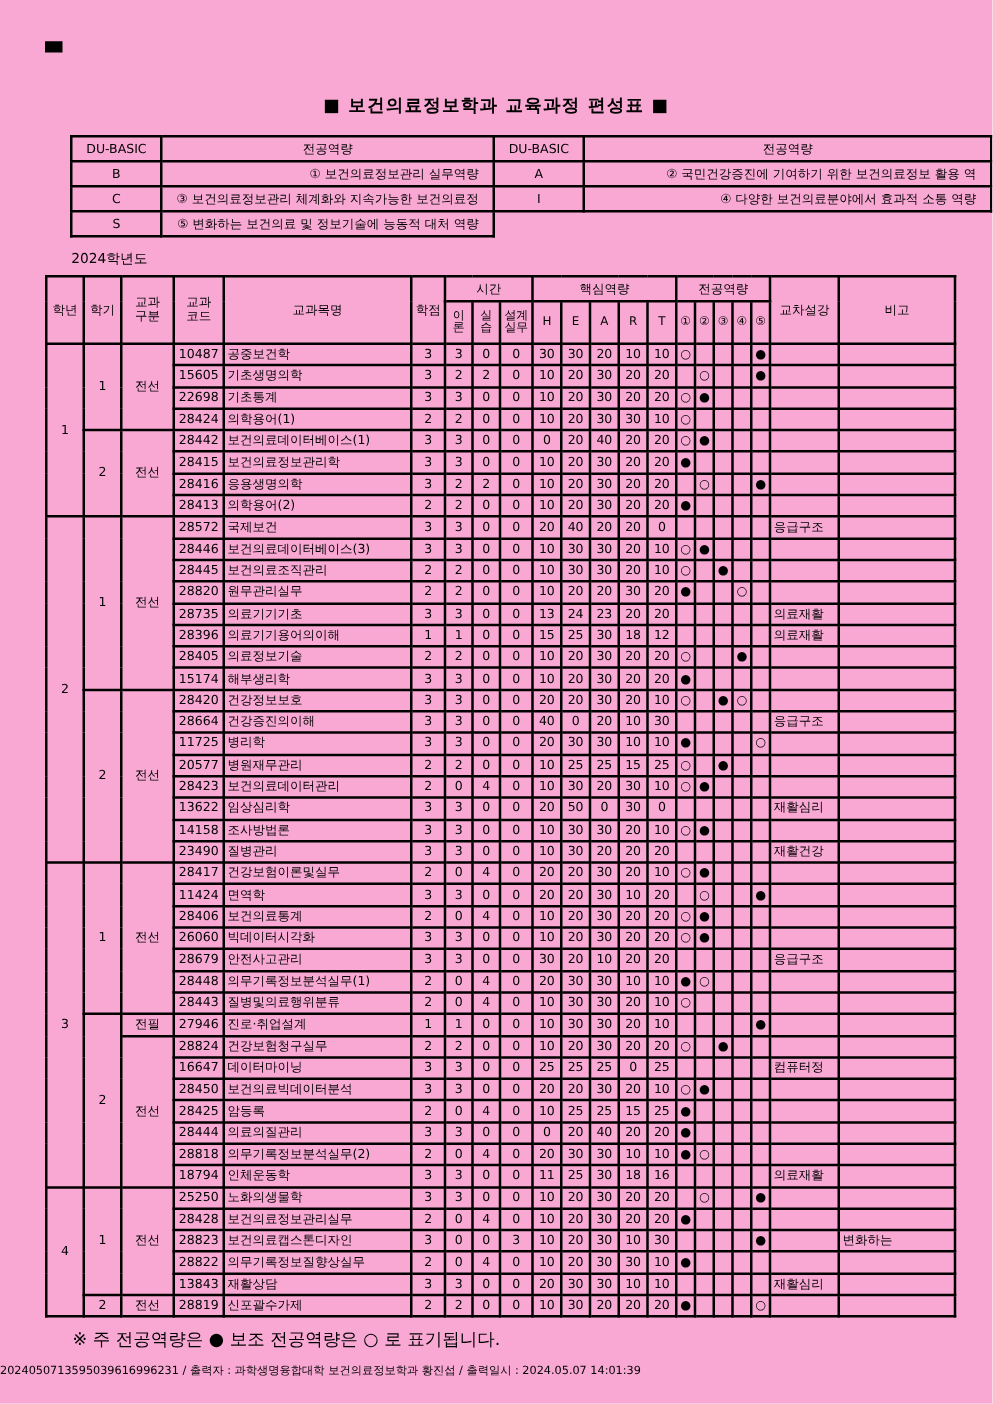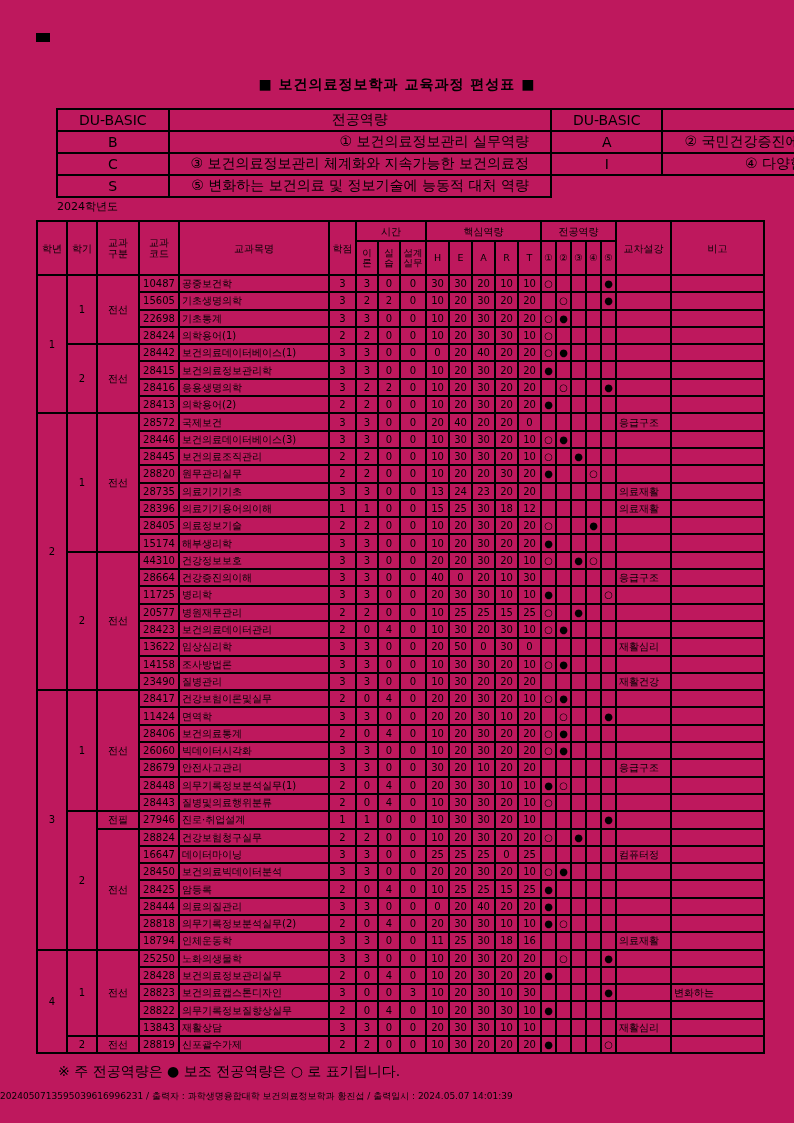--- a/index.html
+++ b/index.html
@@ -1,24 +1,24 @@
 <!DOCTYPE html>
 <html><head>
 <meta charset="utf-8">
 <style>
   html,body{margin:0;padding:0;background:#fff;}
-  .page{position:relative;width:794px;height:1123px;background:#be185d;overflow:hidden;
+  .page{position:relative;width:794px;height:1123px;background:#f9a8d4;overflow:hidden;
         font-family:"DejaVu Sans","Liberation Sans",sans-serif;color:#000;}
   .corner-mark{position:absolute;left:36px;top:33px;width:14px;height:9px;background:#000;}
   .title{position:absolute;top:76px;left:0;width:100%;text-align:center;
          font-size:14px;font-weight:bold;letter-spacing:1px;}
   table{border-collapse:collapse;table-layout:fixed;}
   
   .comp{position:absolute;left:56px;top:108px;}
-  .comp th,.comp td{border:2px solid #000;font-size:14px;height:16px;padding:1px 21px;
+  .comp th,.comp td{border:2px solid #000;font-size:10px;height:16px;padding:1px 11px;
                     font-weight:normal;overflow:hidden;white-space:nowrap;}
   .comp th{text-align:center;}
   .comp td.key{text-align:center;}
   .comp td.desc{text-align:right;}
   .comp td.blank{border:none;}
   .year-label{position:absolute;left:57px;top:199px;font-size:11px;}
   
   .main{position:absolute;left:36px;top:220px;}
   .main th,.main td{border:2px solid #000;font-size:10px;padding:0 2px;text-align:center;
                     font-weight:normal;line-height:1.1;overflow:hidden;}
@@ -460,21 +460,21 @@
           <td></td>
           <td></td>
           <td></td>
           <td></td>
           <td class="al"></td>
           <td class="al"></td>
         </tr>
         <tr>
           <td rowspan="8">2</td>
           <td rowspan="8">전선</td>
-          <td>44310</td>
+          <td>28420</td>
           <td class="al">건강정보보호</td>
           <td>3</td>
           <td>3</td>
           <td>0</td>
           <td>0</td>
           <td>20</td>
           <td>20</td>
           <td>30</td>
           <td>20</td>
           <td>10</td>

